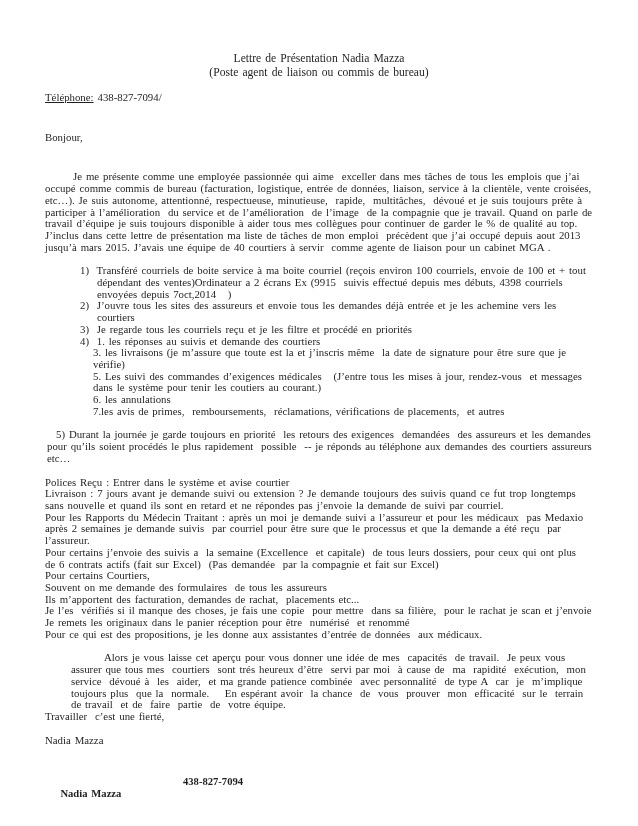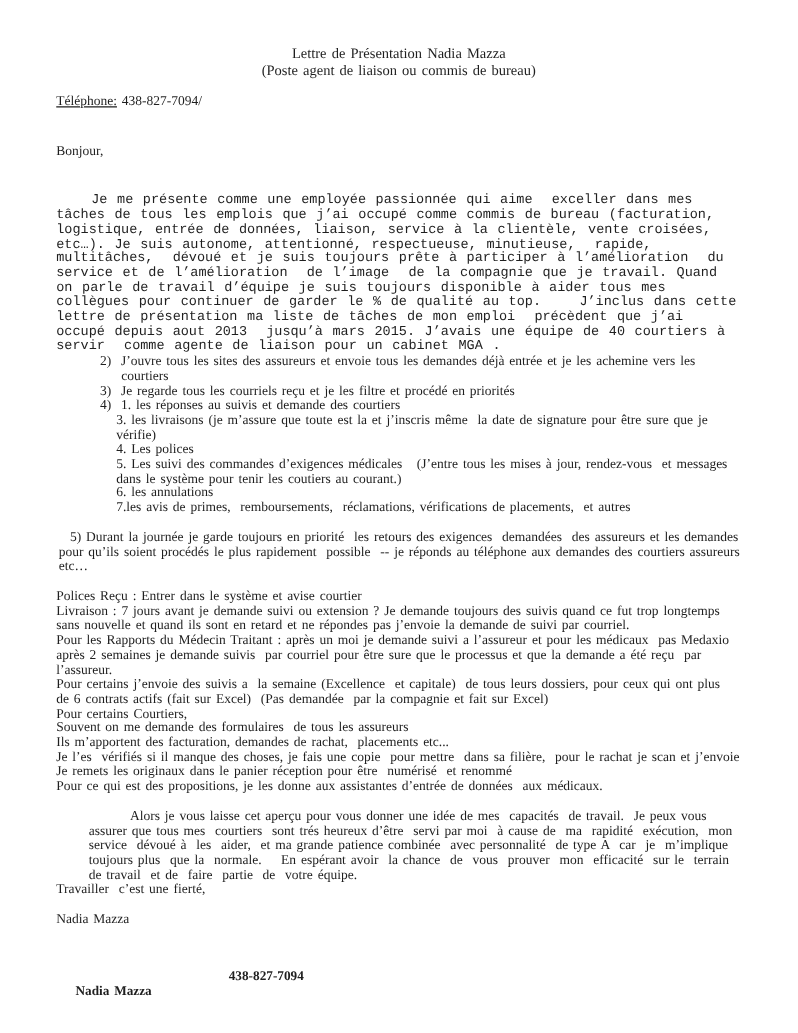--- a/index.html
+++ b/index.html
@@ -12,21 +12,21 @@
     width: 638px;
     height: 826px;
     background: #ffffff;
     overflow: hidden;
     font-family: "Liberation Serif", "DejaVu Serif", serif;
     font-size: 10.8px;
     line-height: 11.7px;
     color: #1f1f1f;
     word-spacing: 1.2px;
     box-sizing: border-box;
-    padding-top: 36px;
+    padding-top: 52px;
   }
   .content {
     padding: 0 45px;
   }
   .title {
     text-align: center;
     font-size: 11.6px;
     line-height: 13.5px;
     white-space: pre;
   }
@@ -37,21 +37,21 @@
   .tel-label {
     text-decoration: underline;
   }
   .greeting {
     margin-top: 28px;
     margin-bottom: 28px;
   }
   .blk {
     white-space: pre-wrap;
   }
-  .indent  { text-indent: 28px; font-family: Liberation Mono, monospace; }
+  .indent  { text-indent: 28px; }
   .indent2 { text-indent: 33px; margin-left: 26px; }
   .li      { padding-left: 52px; text-indent: -17px; }
   .sub     { padding-left: 48px; }
   .hang    { padding-left: 2px; text-indent: 9px; }
   .gap     { margin-top: 12px; }
   .footer {
     position: absolute;
     top: 776px;
     left: 45px;
     right: 45px;
@@ -69,25 +69,25 @@
 <body>
 
 <div class="page">
   <div class="content">
     <div class="title">Lettre de Présentation Nadia Mazza</div>
     <div class="title">(Poste agent de liaison ou commis de bureau)</div>
     <div class="tel"><span class="tel-label">Téléphone:</span><span> 438-827-7094/</span></div>
     <div class="blk greeting">Bonjour,</div>
     <div id="body-blocks">
         <div class="blk indent">Je me présente comme une employée passionnée qui aime  exceller dans mes tâches de tous les emplois que j’ai occupé comme commis de bureau (facturation, logistique, entrée de données, liaison, service à la clientèle, vente croisées, etc…). Je suis autonome, attentionné, respectueuse, minutieuse,  rapide,  multitâches,  dévoué et je suis toujours prête à participer à l’amélioration  du service et de l’amélioration  de l’image  de la compagnie que je travail. Quand on parle de travail d’équipe je suis toujours disponible à aider tous mes collègues pour continuer de garder le % de qualité au top.    J’inclus dans cette lettre de présentation ma liste de tâches de mon emploi  précèdent que j’ai occupé depuis aout 2013  jusqu’à mars 2015. J’avais une équipe de 40 courtiers à servir  comme agente de liaison pour un cabinet MGA .</div>
+        <div class="blk li gap">1)  Transféré courriels de boite service à ma boite courriel (reçois environ 100 courriels, envoie de 100 et + tout dépendant des ventes)Ordinateur a 2 écrans Ex (9915  suivis effectué depuis mes débuts, 4398 courriels envoyées depuis 7oct,2014   )</div>
         <div class="blk li">2)  J’ouvre tous les sites des assureurs et envoie tous les demandes déjà entrée et je les achemine vers les courtiers</div>
         <div class="blk li">3)  Je regarde tous les courriels reçu et je les filtre et procédé en priorités</div>
         <div class="blk li">4)  1. les réponses au suivis et demande des courtiers</div>
         <div class="blk sub">3. les livraisons (je m’assure que toute est la et j’inscris même  la date de signature pour être sure que je vérifie)</div>
-        <div class="blk sub">4. Les polices</div>
         <div class="blk sub">5. Les suivi des commandes d’exigences médicales   (J’entre tous les mises à jour, rendez-vous  et messages dans le système pour tenir les coutiers au courant.)</div>
         <div class="blk sub">6. les annulations</div>
         <div class="blk sub">7.les avis de primes,  remboursements,  réclamations, vérifications de placements,  et autres</div>
         <div class="blk hang gap">5) Durant la journée je garde toujours en priorité  les retours des exigences  demandées  des assureurs et les demandes pour qu’ils soient procédés le plus rapidement  possible  -- je réponds au téléphone aux demandes des courtiers assureurs etc…</div>
         <div class="blk plain gap">Polices Reçu : Entrer dans le système et avise courtier</div>
         <div class="blk plain">Livraison : 7 jours avant je demande suivi ou extension ? Je demande toujours des suivis quand ce fut trop longtemps sans nouvelle et quand ils sont en retard et ne répondes pas j’envoie la demande de suivi par courriel.</div>
         <div class="blk plain">Pour les Rapports du Médecin Traitant : après un moi je demande suivi a l’assureur et pour les médicaux  pas Medaxio  après 2 semaines je demande suivis  par courriel pour être sure que le processus et que la demande a été reçu  par l’assureur.</div>
         <div class="blk plain">Pour certains j’envoie des suivis a  la semaine (Excellence  et capitale)  de tous leurs dossiers, pour ceux qui ont plus  de 6 contrats actifs (fait sur Excel)  (Pas demandée  par la compagnie et fait sur Excel)</div>
         <div class="blk plain">Pour certains Courtiers,</div>
         <div class="blk plain">Souvent on me demande des formulaires  de tous les assureurs</div>

